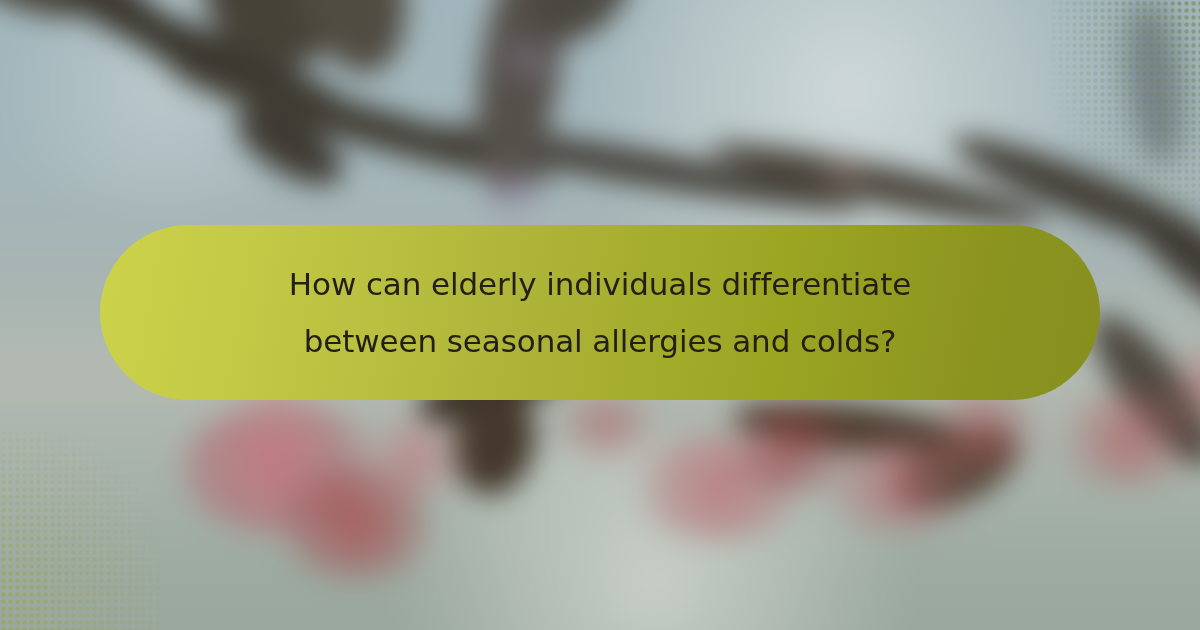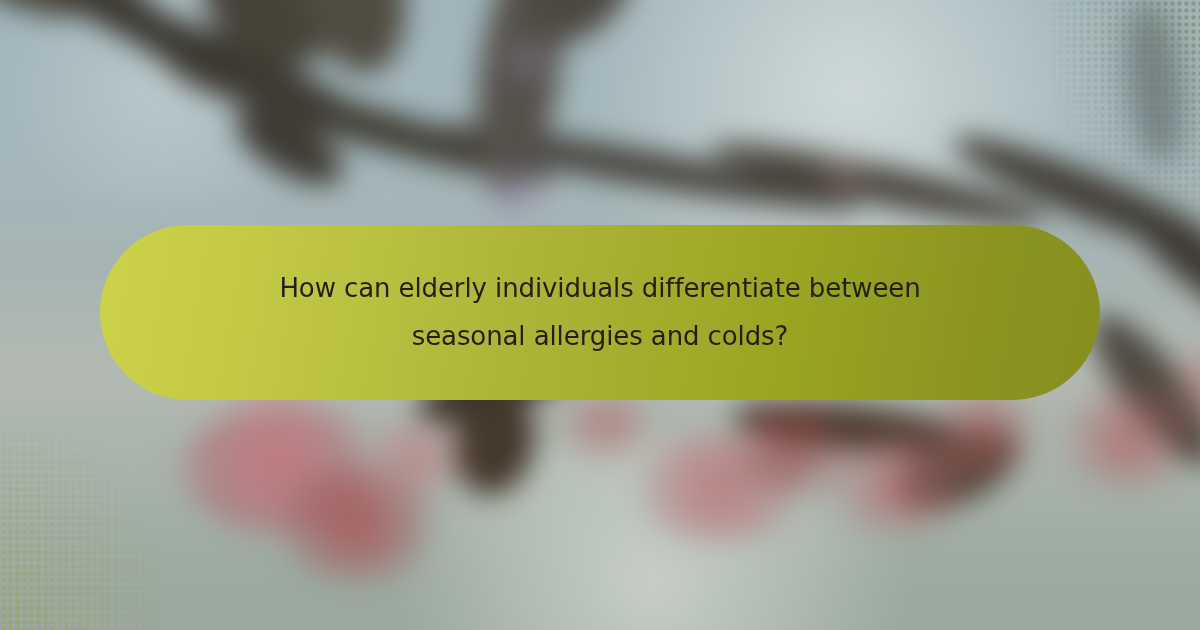--- a/index.html
+++ b/index.html
@@ -168,21 +168,21 @@
     align-items: center;
     justify-content: center;
     box-sizing: border-box;
     padding: 0 70px;
   }
 
   #question-text {
     margin: 0;
     text-align: center;
     font-family: "DejaVu Sans", "Liberation Sans", sans-serif;
-    font-size: 26px;
+    font-size: 31px;
     font-weight: 400;
     line-height: 1.82;
     letter-spacing: -0.1px;
     color: #241f16;
     max-width: 720px;
   }
 </style>
 </head>
 <body>
 

